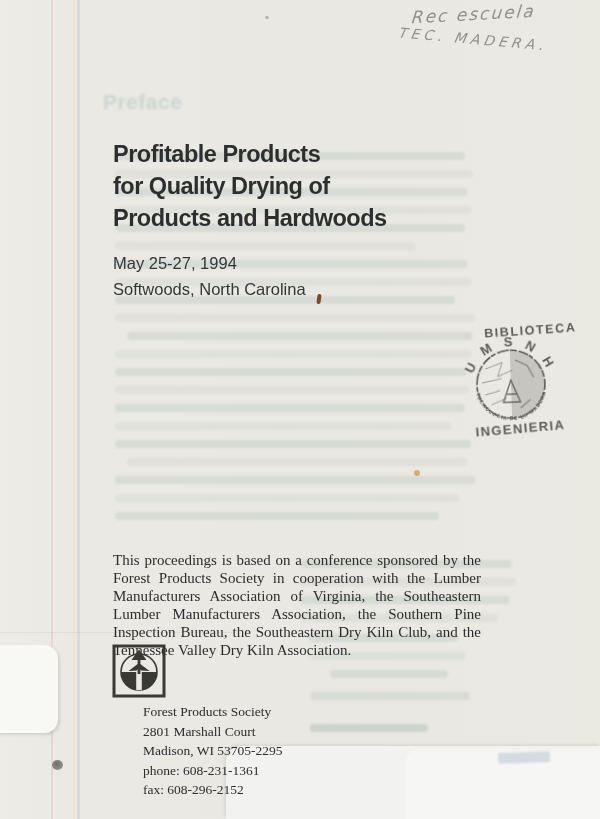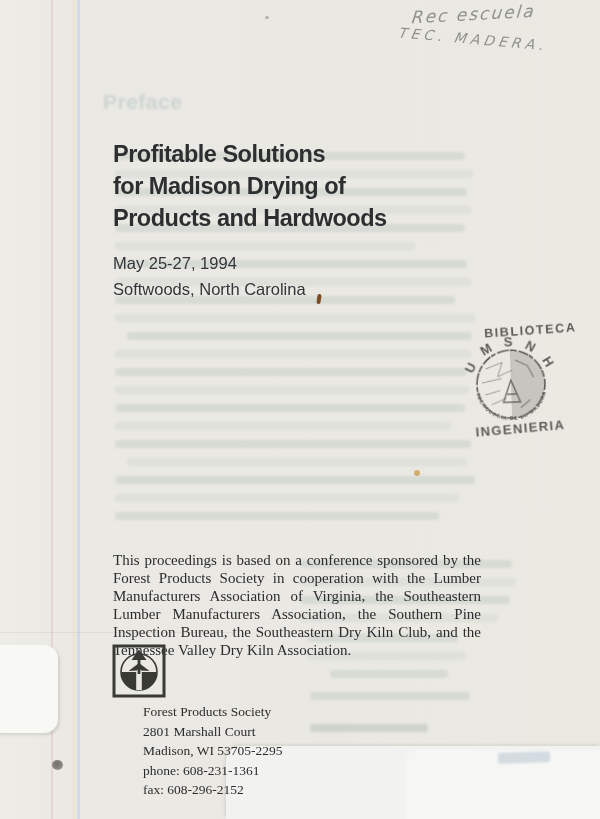--- a/index.html
+++ b/index.html
@@ -105,22 +105,22 @@
     <div class="gl lt" style="left:308px;top:652px;width:158px"></div>
     <div class="gl" style="left:330px;top:670px;width:118px"></div>
     <div class="gl" style="left:310px;top:692px;width:160px"></div>
     <div class="gl" style="left:310px;top:724px;width:118px;background:rgba(150,168,162,.32)"></div>
   </div>
 
   <div class="handwriting hw1">Rec escuela</div>
   <div class="handwriting hw2">TEC. MADERA.</div>
 
   <div class="title">
-    <div>Profitable Solutions</div>
-    <div>for Madison Drying of</div>
+    <div>Profitable Products</div>
+    <div>for Quality Drying of</div>
     <div>Products and Hardwoods</div>
   </div>
 
   <div class="eventblock">
     <div>May 25-27, 1994</div>
     <div>Softwoods, North Carolina</div>
   </div>
 
   <div class="stamp">
     <div class="top-word">BIBLIOTECA</div>

